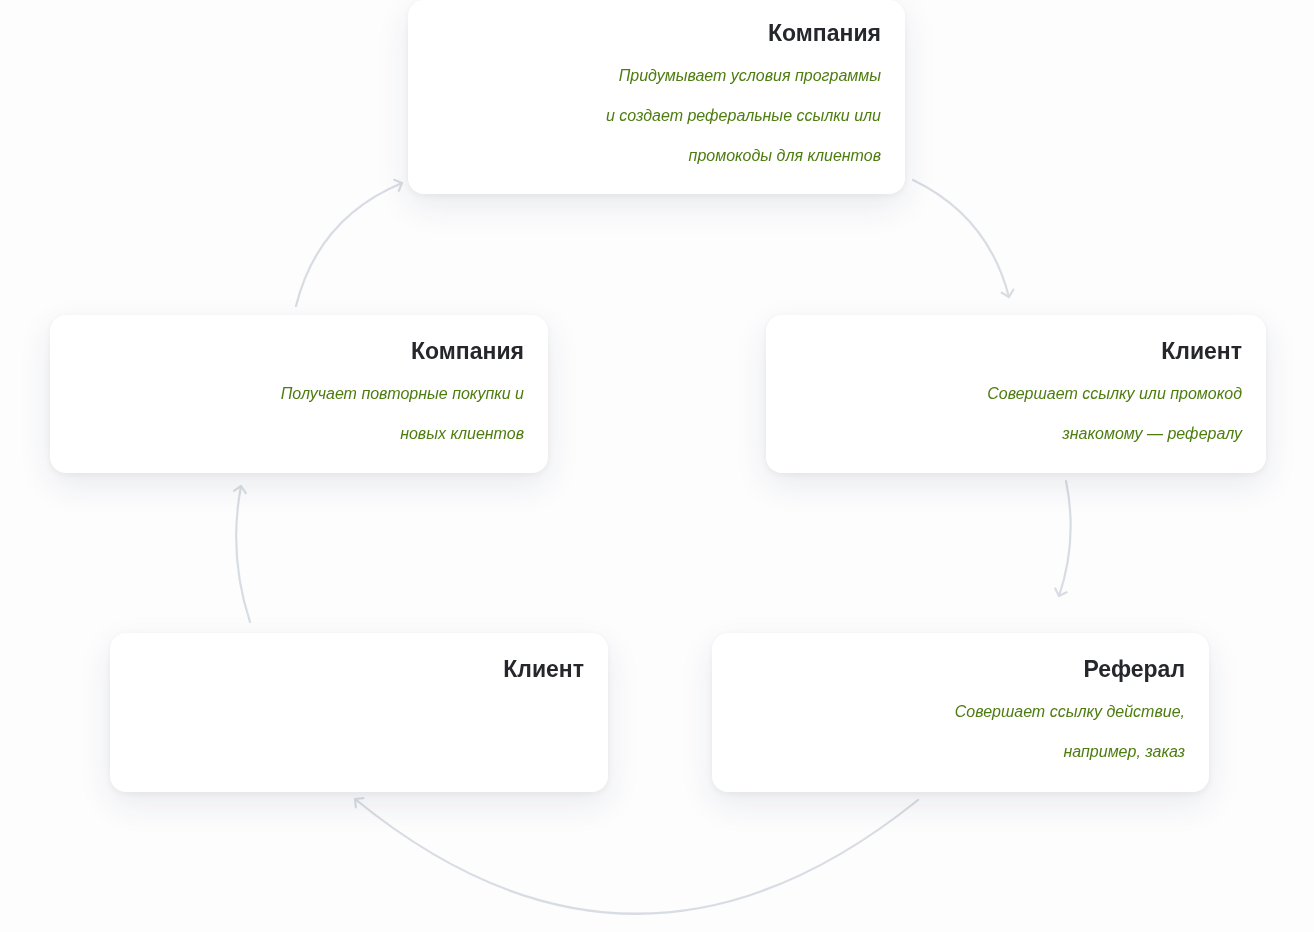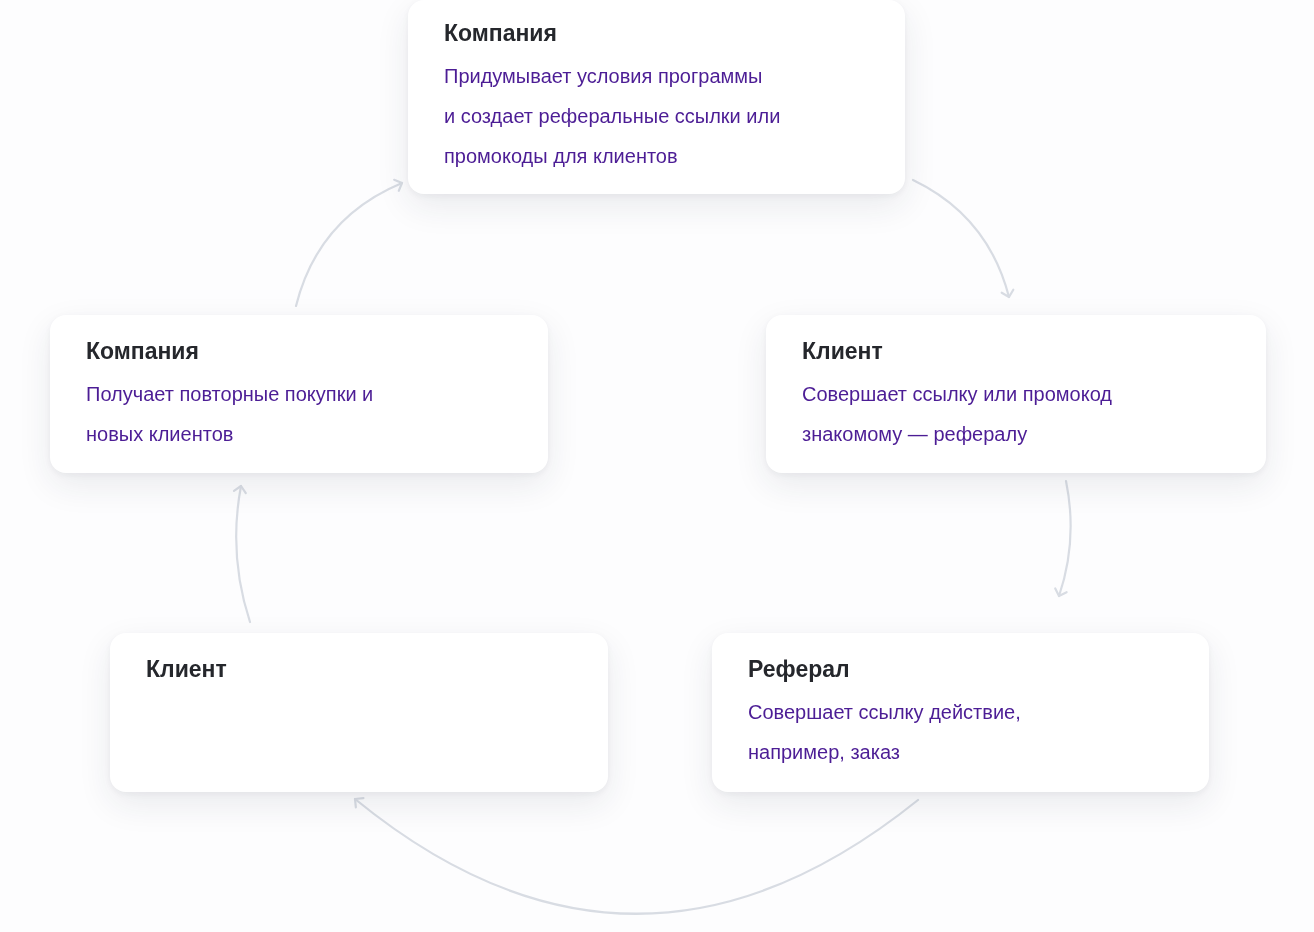--- a/index.html
+++ b/index.html
@@ -25,36 +25,37 @@
     fill: none;
     stroke: #d8dce3;
     stroke-width: 2.2;
     stroke-linecap: round;
   }
   .card {
     position: absolute;
     background: #ffffff;
     border-radius: 16px;
     box-shadow: 0 2px 6px rgba(35, 45, 65, 0.05), 0 12px 34px rgba(35, 45, 65, 0.09);
-    text-align: left;
+    text-align: right;
     color: #2b2d33;
-    padding: 22px 24px 18px 36px;
+    padding: 22px 24px 18px 18px;
   }
   .card-title {
     font-size: 23px;
     font-weight: 700;
     line-height: 28px;
     margin-bottom: 9px;
     color: #25272c;
   }
   .card-body {
-    font-size: 20px;
+    font-size: 16px;
     line-height: 40px;
     white-space: pre-line;
-    color: #4c1d95;
+    color: #4d7c0f;
+    font-style: italic;
   }
   .card-company-top   { left: 408px; top: 0px;   width: 497px; min-height: 192px; padding-top: 19px; }
   .card-client-right  { left: 766px; top: 315px; width: 500px; min-height: 158px; }
   .card-referral      { left: 712px; top: 633px; width: 497px; min-height: 159px; }
   .card-client-left   { left: 110px; top: 633px; width: 498px; min-height: 159px; }
   .card-company-left  { left: 50px;  top: 315px; width: 498px; min-height: 158px; }
 </style>
 </head>
 <body>
 

